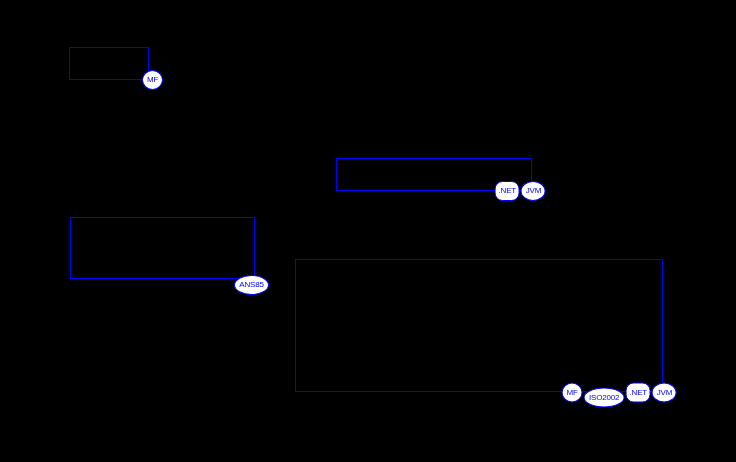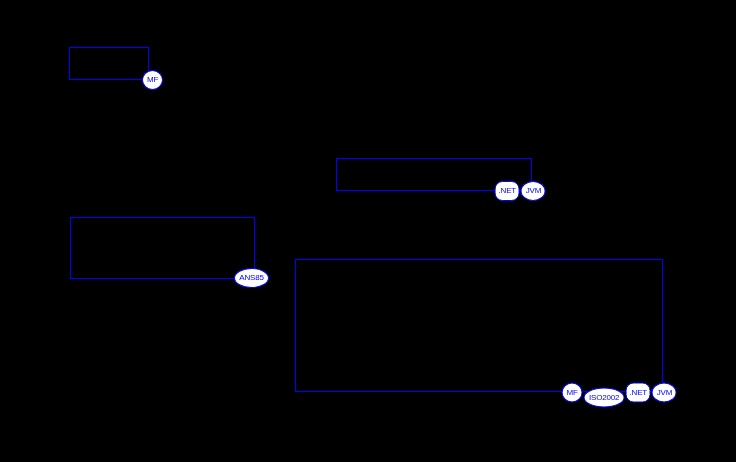--- a/index.html
+++ b/index.html
@@ -64,21 +64,21 @@
     <div class="node-box" style="left: 69px; top: 47px; width: 80px; height: 33px; border-color: rgb(0, 0, 255);"><span></span></div>
     <div class="badge-row" style="top: 80px; left: 149px; transform: translate(-100%, -50%) translateX(14px);">
       <div class="badge w-mf" style="background: rgb(255, 255, 255); color: rgb(0, 0, 255); border-color: rgb(0, 0, 255);">MF</div>
     </div>
     <div class="node-box" style="left: 336px; top: 158px; width: 196px; height: 33px; border-color: rgb(0, 0, 255);"><span></span></div>
     <div class="badge-row" style="top: 191px; left: 532px; transform: translate(-100%, -50%) translateX(14px);">
       <div class="badge w-net" style="background: rgb(255, 255, 255); color: rgb(0, 0, 255); border-color: rgb(0, 0, 255);">.NET</div>
       <div class="badge w-jvm" style="background: rgb(255, 255, 255); color: rgb(0, 0, 255); border-color: rgb(0, 0, 255);">JVM</div>
     </div>
     <div class="node-box" style="left: 70px; top: 217px; width: 185px; height: 62px; border-color: rgb(0, 0, 255);"><span></span></div>
-    <div class="badge-row" style="top: 278px; left: 255px; transform: translate(-100%, -50%) translateX(14px);">
+    <div class="badge-row" style="top: 285px; left: 255px; transform: translate(-100%, -50%) translateX(14px);">
       <div class="badge w-ans85" style="background: rgb(255, 255, 255); color: rgb(0, 0, 255); border-color: rgb(0, 0, 255);">ANS85</div>
     </div>
     <div class="node-box" style="left: 295px; top: 259px; width: 368px; height: 133px; border-color: rgb(0, 0, 255);"><span></span></div>
     <div class="badge-row" style="top: 392px; left: 663px; transform: translate(-100%, -50%) translateX(14px);">
       <div class="badge w-mf" style="background: rgb(255, 255, 255); color: rgb(0, 0, 255); border-color: rgb(0, 0, 255);">MF</div>
       <div class="badge w-iso2002" style="background: rgb(255, 255, 255); color: rgb(0, 0, 255); border-color: rgb(0, 0, 255);">ISO2002</div>
       <div class="badge w-net" style="background: rgb(255, 255, 255); color: rgb(0, 0, 255); border-color: rgb(0, 0, 255);">.NET</div>
       <div class="badge w-jvm" style="background: rgb(255, 255, 255); color: rgb(0, 0, 255); border-color: rgb(0, 0, 255);">JVM</div>
     </div>
   </div>

